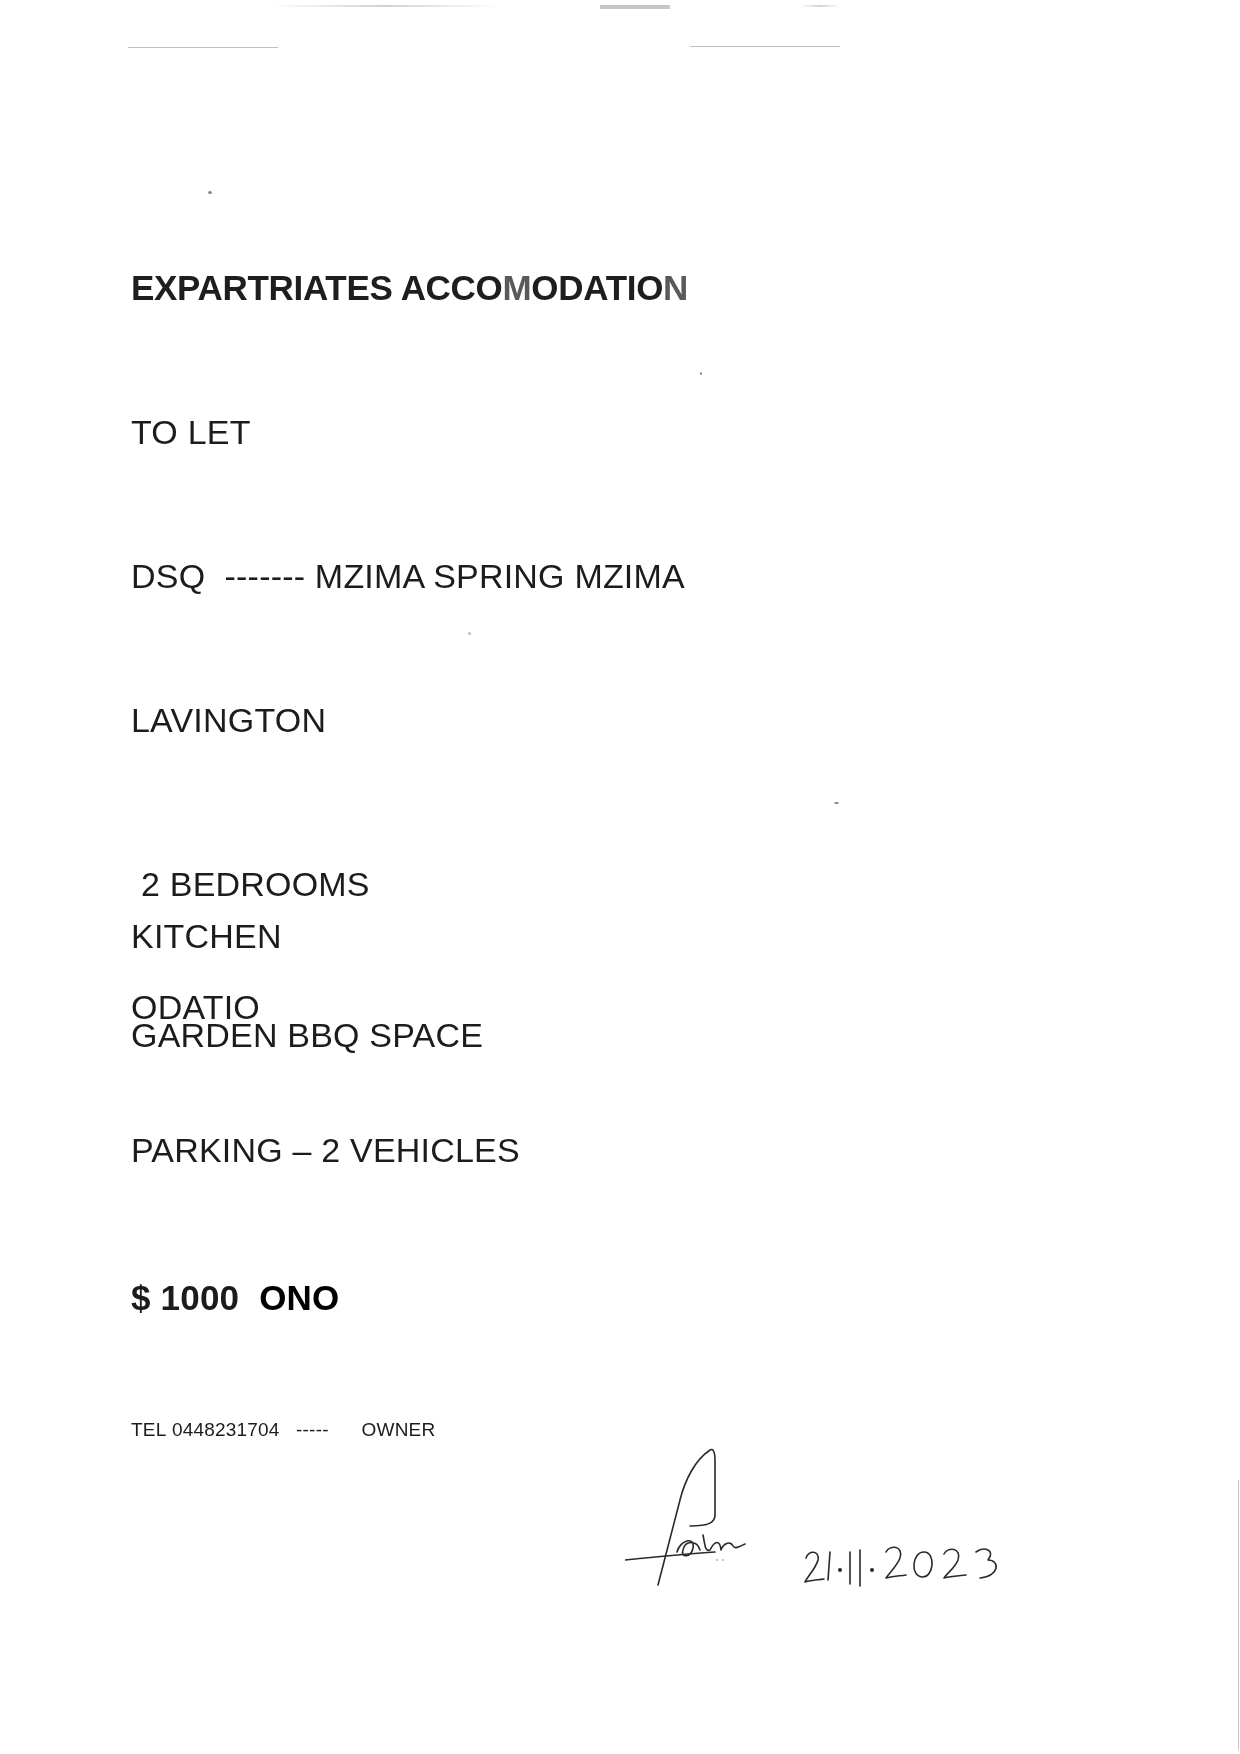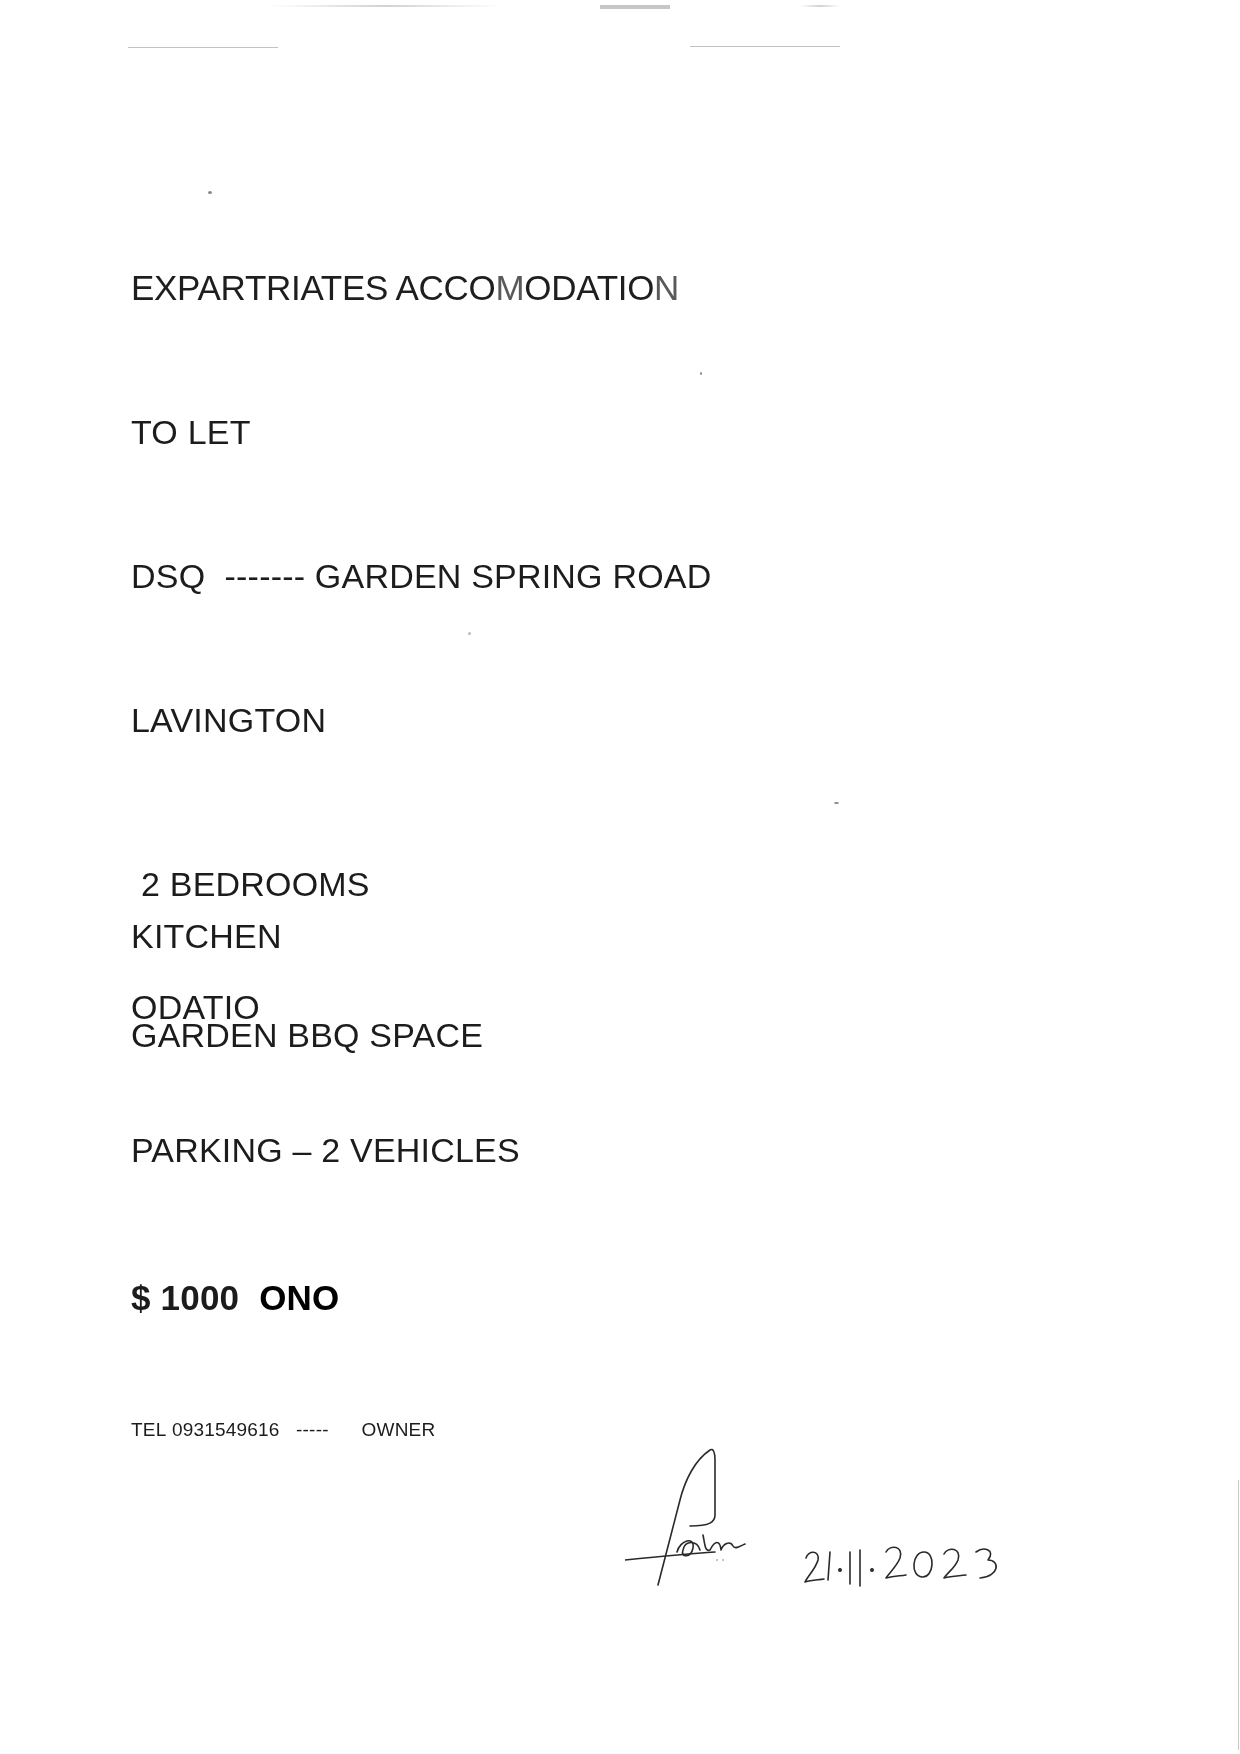--- a/index.html
+++ b/index.html
@@ -28,21 +28,21 @@
     }
     .line {
       position: absolute;
       left: 131px;
       white-space: pre;
       letter-spacing: 0.2px;
     }
     .title {
       top: 268px;
       font-size: 35px;
-      font-weight: normal;
+      font-weight: bold;
       color: #1e1e1e;
       letter-spacing: -0.3px;
     }
     .title .faded { color: #5a5a5a; }
     .body-line {
       font-size: 34px;
       font-weight: normal;
     }
     .price {
       top: 1278px;
@@ -95,35 +95,35 @@
 <div class="speck" style="left:700px; top:372px; width:2px; height:3px;"></div>
 <div class="speck" style="left:468px; top:632px; width:3px; height:3px; background:#bbb;"></div>
 <div class="speck" style="left:834px; top:802px; width:5px; height:2px;"></div>
 
 <main>
 
   <div class="line title"><span>EXPARTRIATES ACCO</span><span class="faded">M</span><span>ODATIO</span><span class="faded">N</span></div>
 
   <div class="line body-line" style="top:413px;">TO LET</div>
 
-  <div class="line body-line" style="top:557px;">DSQ  ------- GARDEN SPRING ROAD</div>
+  <div class="line body-line" style="top:557px;">DSQ  ------- MZIMA SPRING MZIMA</div>
 
   <div class="line body-line" style="top:701px;">LAVINGTON</div>
 
   <div>
     <div class="line body-line" style="top:865px;margin-left:10px;">2 BEDROOMS</div>
     <div class="line body-line" style="top:917px;">KITCHEN</div>
     <div class="line body-line" style="top:988px;">ODATIO</div>
     <div class="line body-line" style="top:1016px;">GARDEN BBQ SPACE</div>
     <div class="line body-line" style="top:1131px;">PARKING – 2 VEHICLES</div>
   </div>
 
   <div class="line price"><span>$</span> <span>1000</span>  <span class="faded">ONO</span></div>
 
-  <div class="line contact"><span>TEL</span> <span>0931549616</span>   <span>-----</span>      <span>OWNER</span></div>
+  <div class="line contact"><span>TEL</span> <span>0448231704</span>   <span>-----</span>      <span>OWNER</span></div>
 
   <svg class="signature" viewBox="0 0 150 160">
     <g fill="none" stroke="#2a2a2a" stroke-width="1.6" stroke-linecap="round" stroke-linejoin="round">
       <path d="M33 145 L 55 60 C 60 40, 70 20, 85 10 C 88 8, 90 12, 90 20 L 90 75 C 90 82, 85 86, 65 86"></path>
       <path d="M0 120 C 30 117, 60 114, 90 112"></path>
       <path d="M52 112 C 55 100, 70 96, 68 108 C 66 118, 55 118, 58 110 C 60 100, 72 100, 75 110"></path>
       <path d="M78 95 C 80 105, 80 112, 85 110 C 90 100, 95 100, 96 110 C 98 104, 105 100, 108 106 C 110 110, 115 106, 120 104"></path>
     </g>
     <circle cx="92" cy="120" r="0.8" fill="#777"></circle>
     <circle cx="98" cy="120" r="0.8" fill="#777"></circle>

